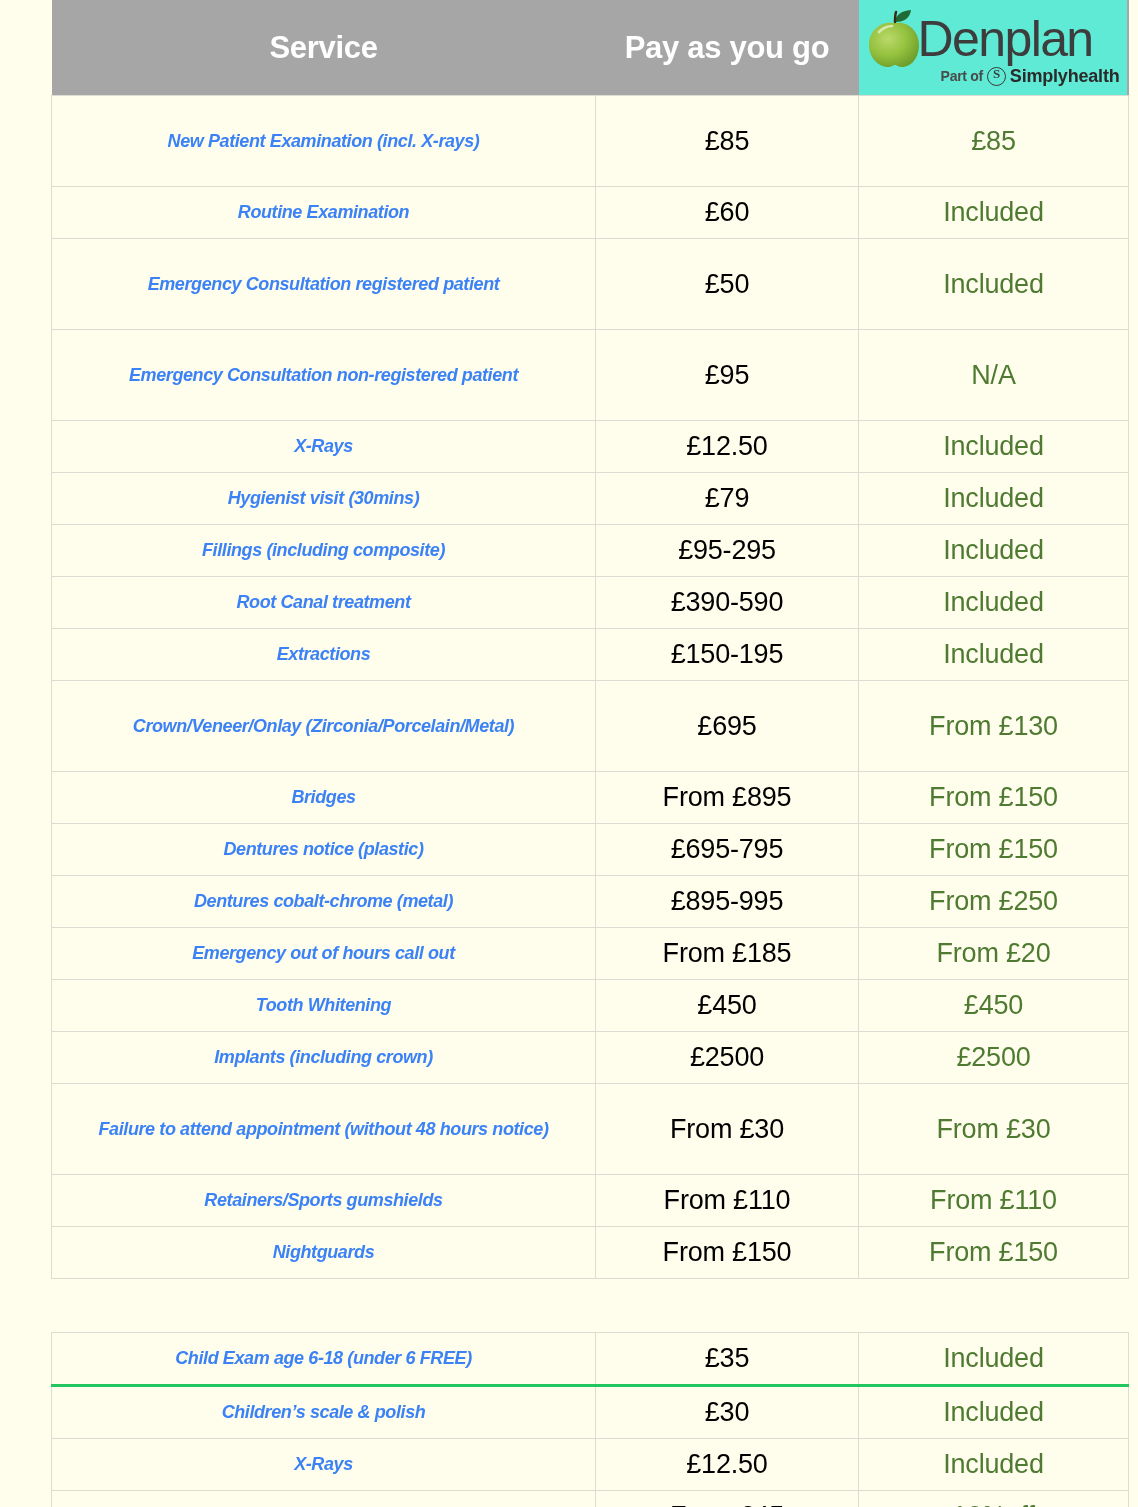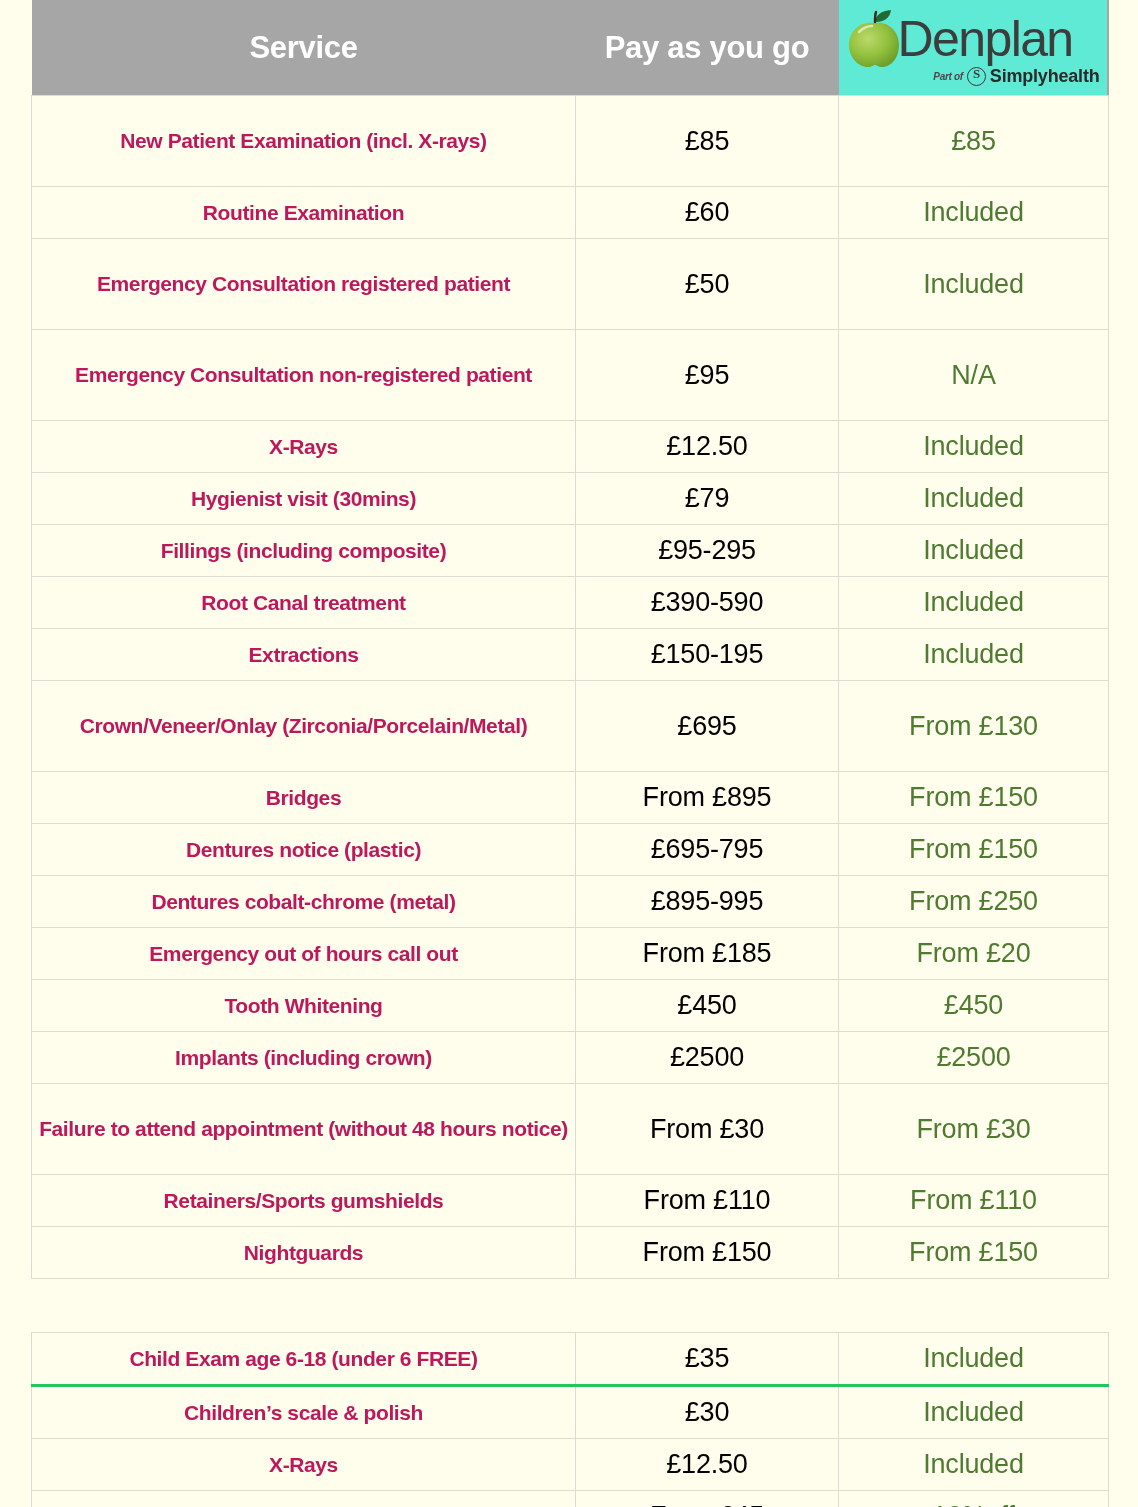--- a/index.html
+++ b/index.html
@@ -14,20 +14,21 @@
     font-family: "Liberation Sans", sans-serif;
     overflow: hidden;
   }
 
   .page {
     position: relative;
     width: 1138px;
     height: 1113px;
     background: #FFFDEB;
     box-sizing: border-box;
+    padding-left: 20px;
   }
 
   
   .fee-table {
     border-collapse: collapse;
     table-layout: fixed;
     width: 1077px;
     margin: 0 0 0 31px;
   }
   .fee-table col.c-service { width: 544px; }
@@ -91,24 +92,23 @@
   .logo-sub {
     display: flex;
     align-items: center;
     justify-content: flex-end;
     width: 100%;
     gap: 4px;
     margin-top: -4px;
     padding-right: 6px;
   }
   .logo-sub-partof {
-    font-size: 10px;
+    font-size: 14px;
     color: #4A4A4A;
     font-family: "Liberation Sans", sans-serif;
-    font-style: italic;
   }
   .logo-sub-brand {
     font-size: 18px;
     color: #2B2B2B;
     font-weight: bold;
     font-family: "Liberation Sans", sans-serif;
     letter-spacing: -0.2px;
   }
   .sh-mark {
     width: 17px;
@@ -133,23 +133,24 @@
   .fee-table td {
     border: 1px solid #DCDCD2;
     background: #FFFDEB;
     padding: 4px 6px;
     vertical-align: middle;
     text-align: center;
     line-height: 1.12;
   }
   td.cell-service {
     font-weight: bold;
-    font-size: 21px;
-    color: #be185d;
+    font-size: 18px;
+    color: #3b82f6;
     letter-spacing: -0.4px;
+    font-style: italic;
   }
   td.cell-payg {
     font-weight: normal;
     font-size: 27px;
     color: #000000;
     letter-spacing: -0.2px;
   }
   td.cell-denplan {
     font-weight: normal;
     font-size: 27px;

